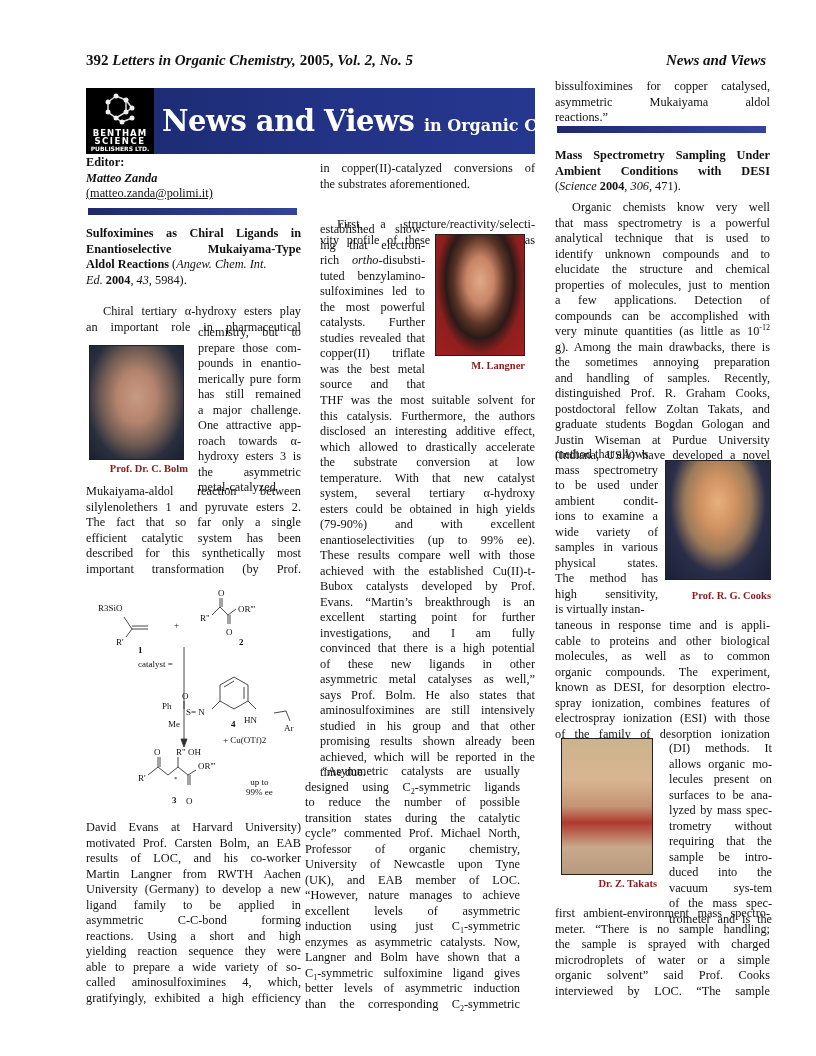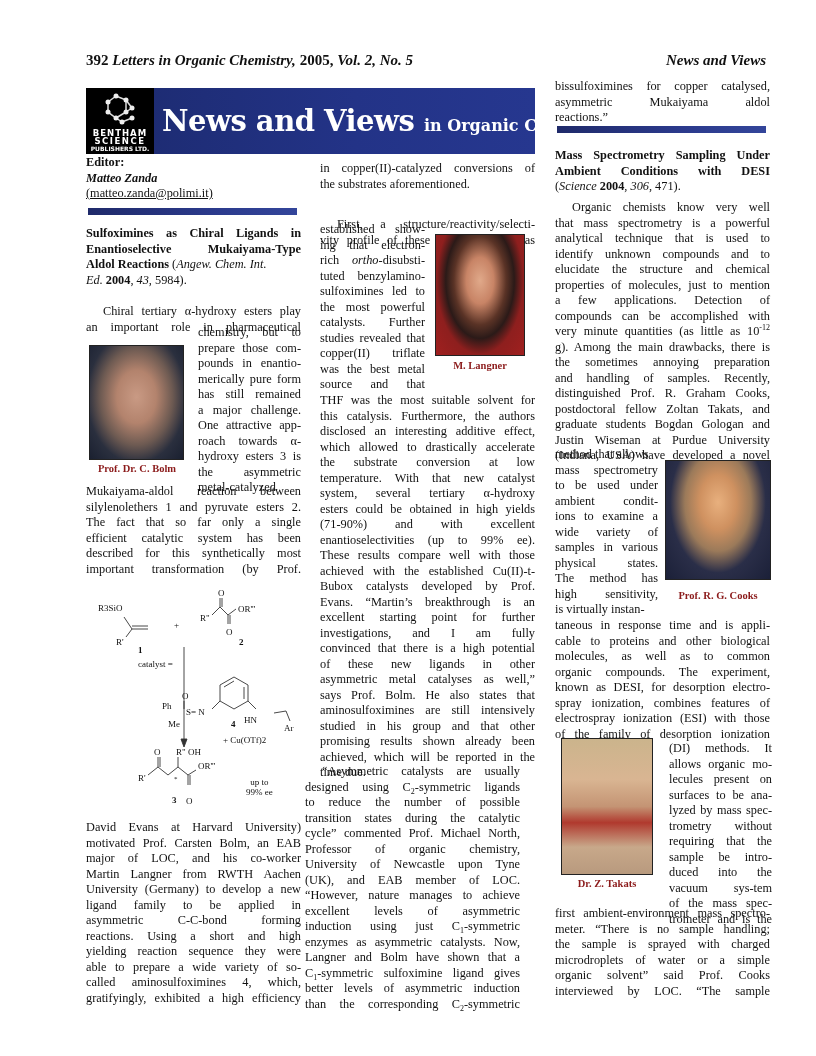--- a/index.html
+++ b/index.html
@@ -17,21 +17,21 @@
   .banner .logo .lt { position: absolute; left: 3px; width: 62px; text-align: center; color: #fff;
             font-family: "DejaVu Sans", sans-serif; font-weight: bold; line-height: 8px; }
   .banner .title { color: #fff; font-family: "DejaVu Serif", serif; font-weight: bold; font-size: 29px;
             position: absolute; left: 76px; top: 16px; white-space: nowrap; letter-spacing: -0.5px; }
   .banner .title .sub { font-size: 16px; letter-spacing: 0; }
   .divider { height: 7px; background: linear-gradient(90deg, #1f2a6a, #2b3a8c 60%, #33459a); }
   .col { position: absolute; width: 215px; font-size: 12.3px; line-height: 15.5px; }
   .line { display: block; white-space: nowrap; text-align: justify; text-align-last: justify; height: 15.5px; }
   .line.last { text-align-last: left; }
   .head { font-weight: bold; }
-  .caption { color: #8b1a1a; font-weight: bold; font-size: 10.5px; text-align: center; }
+  .caption { color: #8b1a1a; font-weight: bold; font-size: 10.5px; text-align: right; }
   .photo { border: 1px solid #222; box-sizing: border-box; }
   .chem { font-size: 9px; }
   sub, sup { font-size: 8px; line-height: 0; }
 </style>
 </head>
 <body>
 
 <div class="abs running-head" style="left:86px;">
   <span class="num">392</span>
   <span>Letters in Organic Chemistry,</span>
@@ -184,21 +184,21 @@
   <div class="abs" style="left:100px;top:211px;">O</div>
   <div class="abs" style="left:160px;top:192px;text-align:center;">
     <div>up to</div>
     <div>99% ee</div>
   </div>
 </div>
 
 <div class="col" style="left:86px; top:820px;">
   <div class="line">David Evans at Harvard University)</div>
   <div class="line">motivated Prof. Carsten Bolm, an EAB</div>
-  <div class="line">major of LOC, and his co-worker</div>
+  <div class="line">results of LOC, and his co-worker</div>
   <div class="line">Martin Langner from RWTH Aachen</div>
   <div class="line">University (Germany) to develop a new</div>
   <div class="line">ligand family to be applied in</div>
   <div class="line">asymmetric C-C-bond forming</div>
   <div class="line">reactions. Using a short and high</div>
   <div class="line">yielding reaction sequence they were</div>
   <div class="line">able to prepare a wide variety of so-</div>
   <div class="line">called aminosulfoximines 4, which,</div>
   <div class="line">gratifyingly, exhibited a high efficiency</div>
 </div>
@@ -230,21 +230,21 @@
 
 <div class="col" style="left:320px; top:393px;">
   <div class="line">THF was the most suitable solvent for</div>
   <div class="line">this catalysis. Furthermore, the authors</div>
   <div class="line">disclosed an interesting additive effect,</div>
   <div class="line">which allowed to drastically accelerate</div>
   <div class="line">the substrate conversion at low</div>
   <div class="line">temperature. With that new catalyst</div>
   <div class="line">system, several tertiary α-hydroxy</div>
   <div class="line">esters could be obtained in high yields</div>
-  <div class="line">(71-90%) and with excellent</div>
+  <div class="line">(79-90%) and with excellent</div>
   <div class="line">enantioselectivities (up to 99% ee).</div>
   <div class="line">These results compare well with those</div>
   <div class="line">achieved with the established Cu(II)-t-</div>
   <div class="line">Bubox catalysts developed by Prof.</div>
   <div class="line">Evans. “Martin’s breakthrough is an</div>
   <div class="line">excellent starting point for further</div>
   <div class="line">investigations, and I am fully</div>
   <div class="line">convinced that there is a high potential</div>
   <div class="line">of these new ligands in other</div>
   <div class="line">asymmetric metal catalyses as well,”</div>

